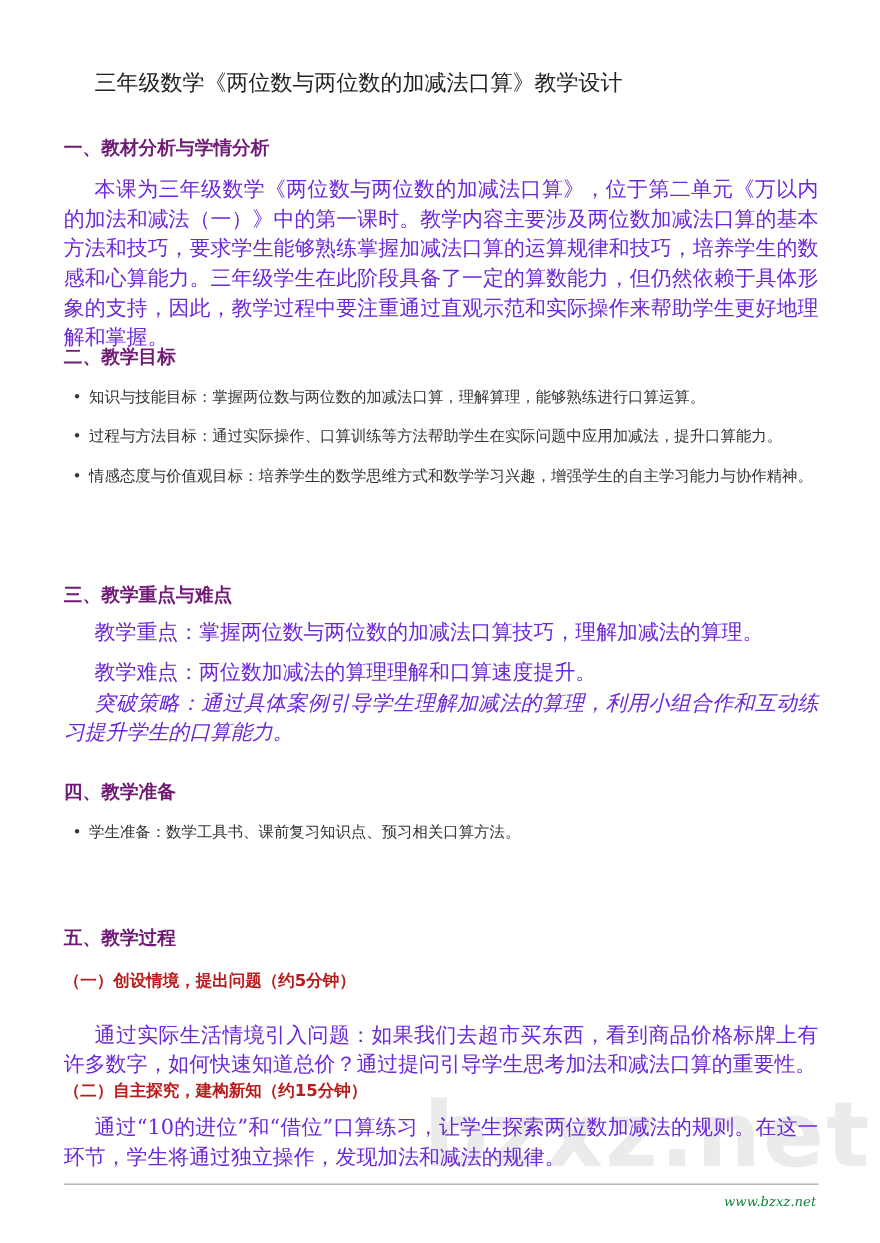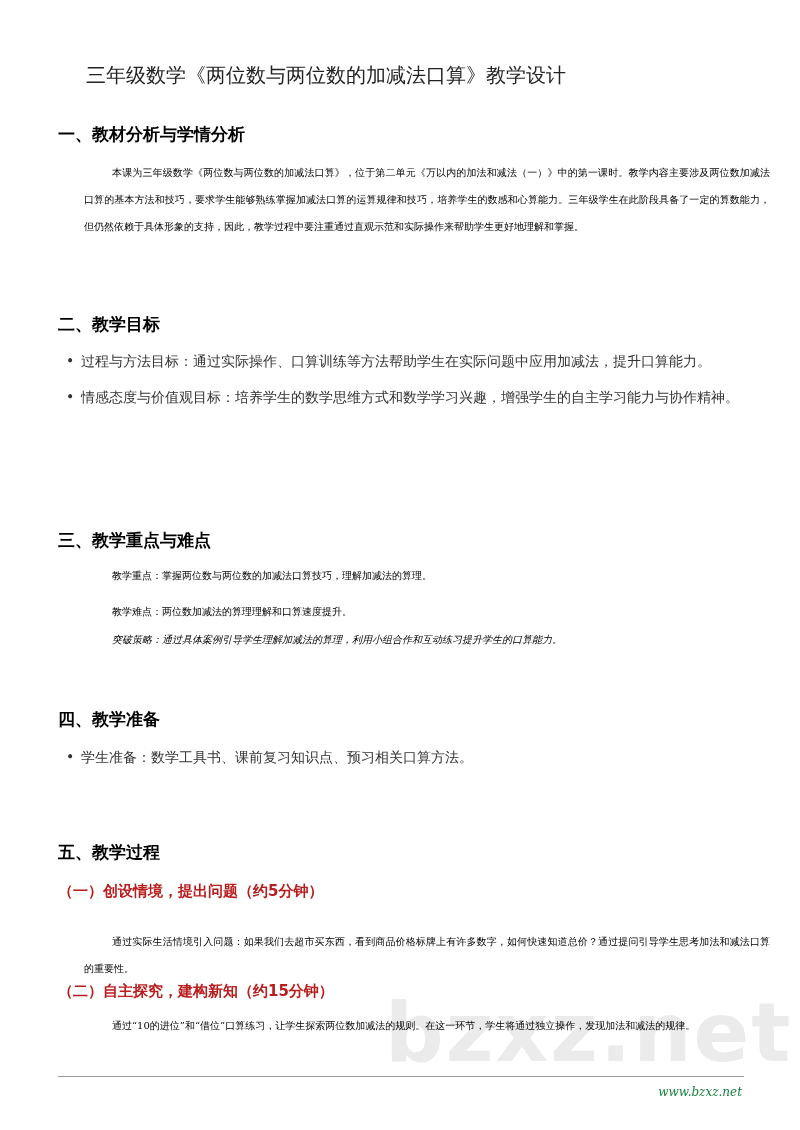--- a/index.html
+++ b/index.html
@@ -2,25 +2,25 @@
 <html><head>
 <meta charset="utf-8">
 <style>
   html, body { margin: 0; padding: 0; background: #ffffff; }
   body { width: 800px; height: 1130px; position: relative; overflow: hidden;
          font-family: "DejaVu Serif", "Liberation Serif", serif; color: #333; }
   .page { position: absolute; left: 0; top: 0; width: 800px; height: 1130px; }
   .title { position: absolute; top: 62px; left: 0; width: 652px; text-align: center;
            font-family: "DejaVu Sans", "Liberation Sans", sans-serif; font-size: 20px; color: #222; }
   .h2 { position: absolute; left: 58px; font-family: "DejaVu Sans", "Liberation Sans", sans-serif;
-        font-size: 17px; font-weight: bold; color: #000000; }
+        font-size: 17px; font-weight: bold; color: #701a75; }
   .h3 { position: absolute; left: 58px; font-family: "DejaVu Sans", "Liberation Sans", sans-serif;
         font-size: 15px; font-weight: bold; color: #b91c1c; }
-  .para { position: absolute; left: 58px; width: 686px; font-size: 10px; line-height: 27px;
-          text-indent: 28px; color: #000000; text-align: justify; margin-left: 26px; }
+  .para { position: absolute; left: 58px; width: 686px; font-size: 19px; line-height: 27px;
+          text-indent: 28px; color: #6d28d9; text-align: justify; }
   .bullets { position: absolute; left: 58px; width: 686px; margin: 0; padding: 0; list-style: none; }
   .bullets li { position: relative; padding-left: 23px; font-size: 14px; line-height: 27px; margin-bottom: 9px; color: #333; }
   .bullets li::before { content: "•"; position: absolute; left: 8px; top: 0; color: #333; }
   .watermark { position: absolute; left: 385px; top: 985px; font-family: "DejaVu Sans", "Liberation Sans", sans-serif;
                font-size: 82px; font-weight: bold; color: #ebebeb; letter-spacing: 2px; z-index: 0; }
   .fg { z-index: 1; }
   .footer-line { position: absolute; left: 58px; top: 1076px; width: 686px; height: 1px; background: #999; }
   .footer-url { position: absolute; right: 58px; top: 1085px; font-family: "DejaVu Serif", "Liberation Serif", serif;
                 font-style: italic; font-size: 12px; color: #15803d; }
 </style>
@@ -31,20 +31,21 @@
 
   <div class="watermark">bzxz.net</div>
 
   <div class="title fg">三年级数学《两位数与两位数的加减法口算》教学设计</div>
 
   <div class="h2 fg" style="top:123px;">一、教材分析与学情分析</div>
   <div class="para fg" style="top:159px;">本课为三年级数学《两位数与两位数的加减法口算》，位于第二单元《万以内的加法和减法（一）》中的第一课时。教学内容主要涉及两位数加减法口算的基本方法和技巧，要求学生能够熟练掌握加减法口算的运算规律和技巧，培养学生的数感和心算能力。三年级学生在此阶段具备了一定的算数能力，但仍然依赖于具体形象的支持，因此，教学过程中要注重通过直观示范和实际操作来帮助学生更好地理解和掌握。</div>
 
   <div class="h2 fg" style="top:313px;">二、教学目标</div>
   <ul class="bullets fg" style="top:348px;">
+    <li>知识与技能目标：掌握两位数与两位数的加减法口算，理解算理，能够熟练进行口算运算。</li>
     <li>过程与方法目标：通过实际操作、口算训练等方法帮助学生在实际问题中应用加减法，提升口算能力。</li>
     <li>情感态度与价值观目标：培养学生的数学思维方式和数学学习兴趣，增强学生的自主学习能力与协作精神。</li>
   </ul>
 
   <div class="h2 fg" style="top:523px;margin-top:6px;">三、教学重点与难点</div>
   <div class="para fg" style="top:562px;">教学重点：掌握两位数与两位数的加减法口算技巧，理解加减法的算理。</div>
   <div class="para fg" style="top:598px;">教学难点：两位数加减法的算理理解和口算速度提升。</div>
   <div class="para fg" style="top:626px;font-style:italic;">突破策略：通过具体案例引导学生理解加减法的算理，利用小组合作和互动练习提升学生的口算能力。</div>
 
   <div class="h2 fg" style="top:708px;">四、教学准备</div>

